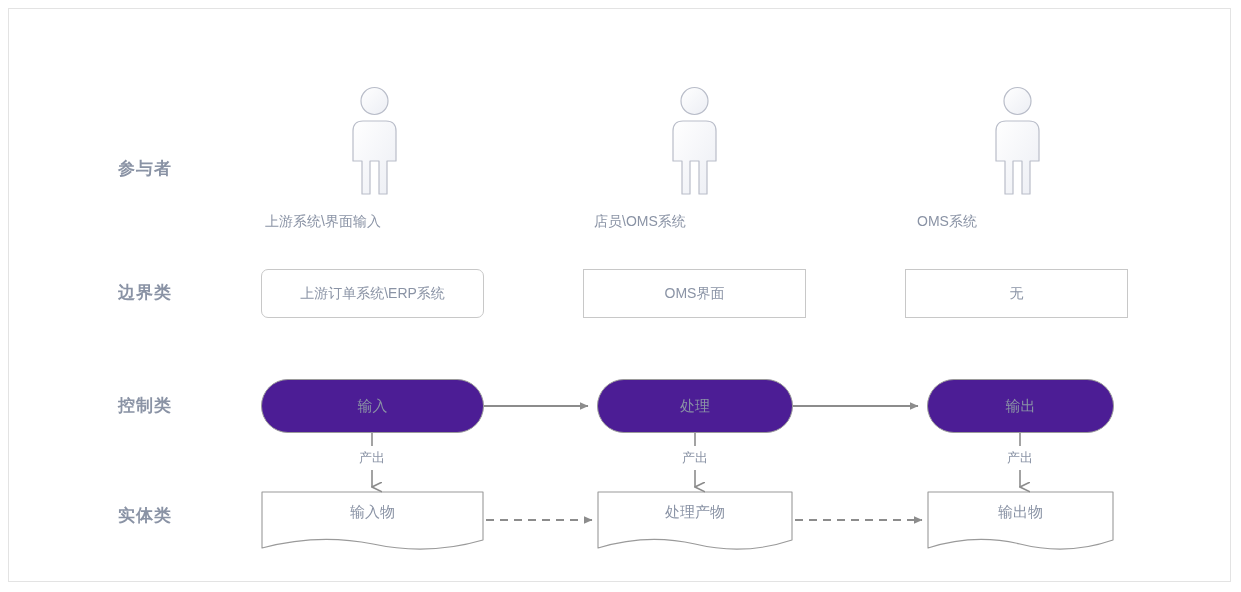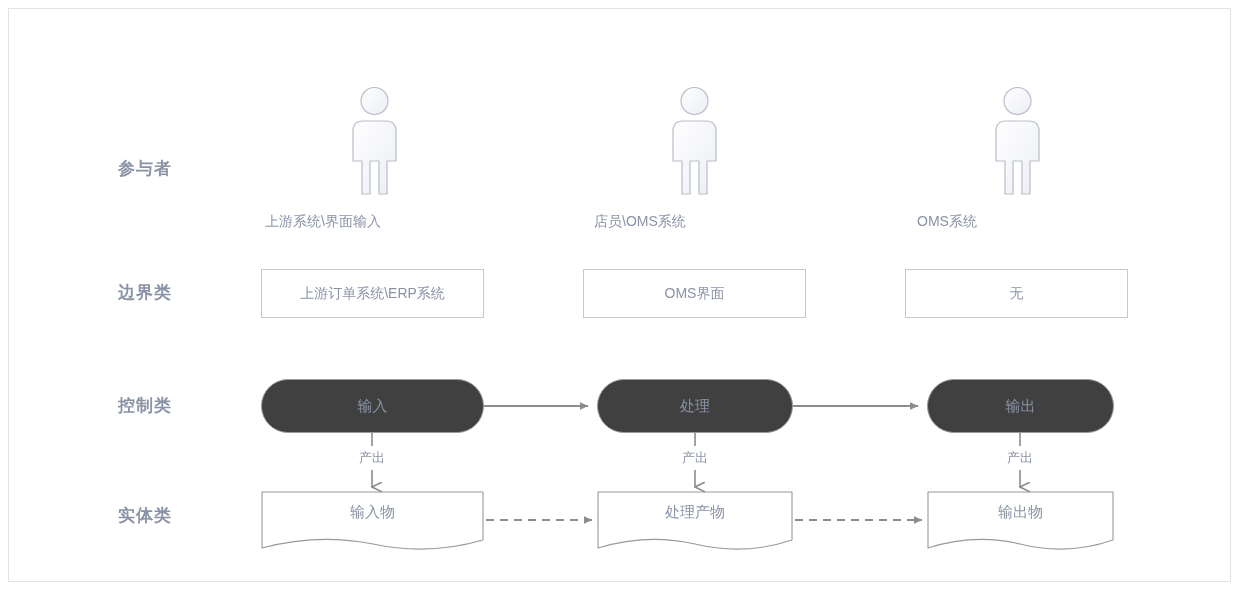--- a/index.html
+++ b/index.html
@@ -50,21 +50,21 @@
     display: flex;
     align-items: center;
     justify-content: center;
     font-size: 14px;
     color: #8a93a5;
     white-space: nowrap;
   }
   .control-pill {
     position: absolute;
     border: 1px solid #9a9a9a;
-    background: #404040;
+    background: #4c1d95;
     box-sizing: border-box;
     border-radius: 32px;
     display: flex;
     align-items: center;
     justify-content: center;
     font-size: 15px;
     color: #8a93a5;
     white-space: nowrap;
   }
   .entity-doc {
@@ -145,21 +145,21 @@
           <stop offset="0%" stop-color="#ffffff"></stop>
           <stop offset="100%" stop-color="#eceef4"></stop>
         </linearGradient>
       </defs>
       <circle cx="33.5" cy="15" r="13.5" fill="url(#pg3)" stroke="#b9bdc9" stroke-width="1.2"></circle>
       <path d="M12 45 q0 -10 10 -10 h23 q10 0 10 10 v30 h-9 v33 h-8 v-33 h-9 v33 h-8 v-33 h-9 z" fill="url(#pg3)" stroke="#b9bdc9" stroke-width="1.2" stroke-linejoin="round"></path>
     </svg>
   </div>
   <div class="actor-caption" style="left:917px; top:213px; width:200px;">OMS系统</div>
 
-  <div class="boundary-box" style="left:261px; top:269px; width:223px; height:49px;">上游订单系统\ERP系统</div>
+  <div class="boundary-box" style="left:261px; top:269px; width:223px; height:49px;border-radius:7px;">上游订单系统\ERP系统</div>
   <div class="boundary-box" style="left:583px; top:269px; width:223px; height:49px;">OMS界面</div>
   <div class="boundary-box" style="left:905px; top:269px; width:223px; height:49px;">无</div>
 
   <div class="control-pill" style="left:261px; top:379px; width:223px; height:54px;">输入</div>
   <div class="control-pill" style="left:597px; top:379px; width:196px; height:54px;">处理</div>
   <div class="control-pill" style="left:927px; top:379px; width:187px; height:54px;">输出</div>
 
   <div class="entity-doc" style="left:261px; top:491px;">
     <svg width="223" height="65" viewBox="0 0 223 65">
       <path d="M1 1 H222 V49 q-55 16 -110 4 Q57 42 1 57 Z" fill="#ffffff" stroke="#9a9a9a" stroke-width="1.1" stroke-linejoin="round"></path>

